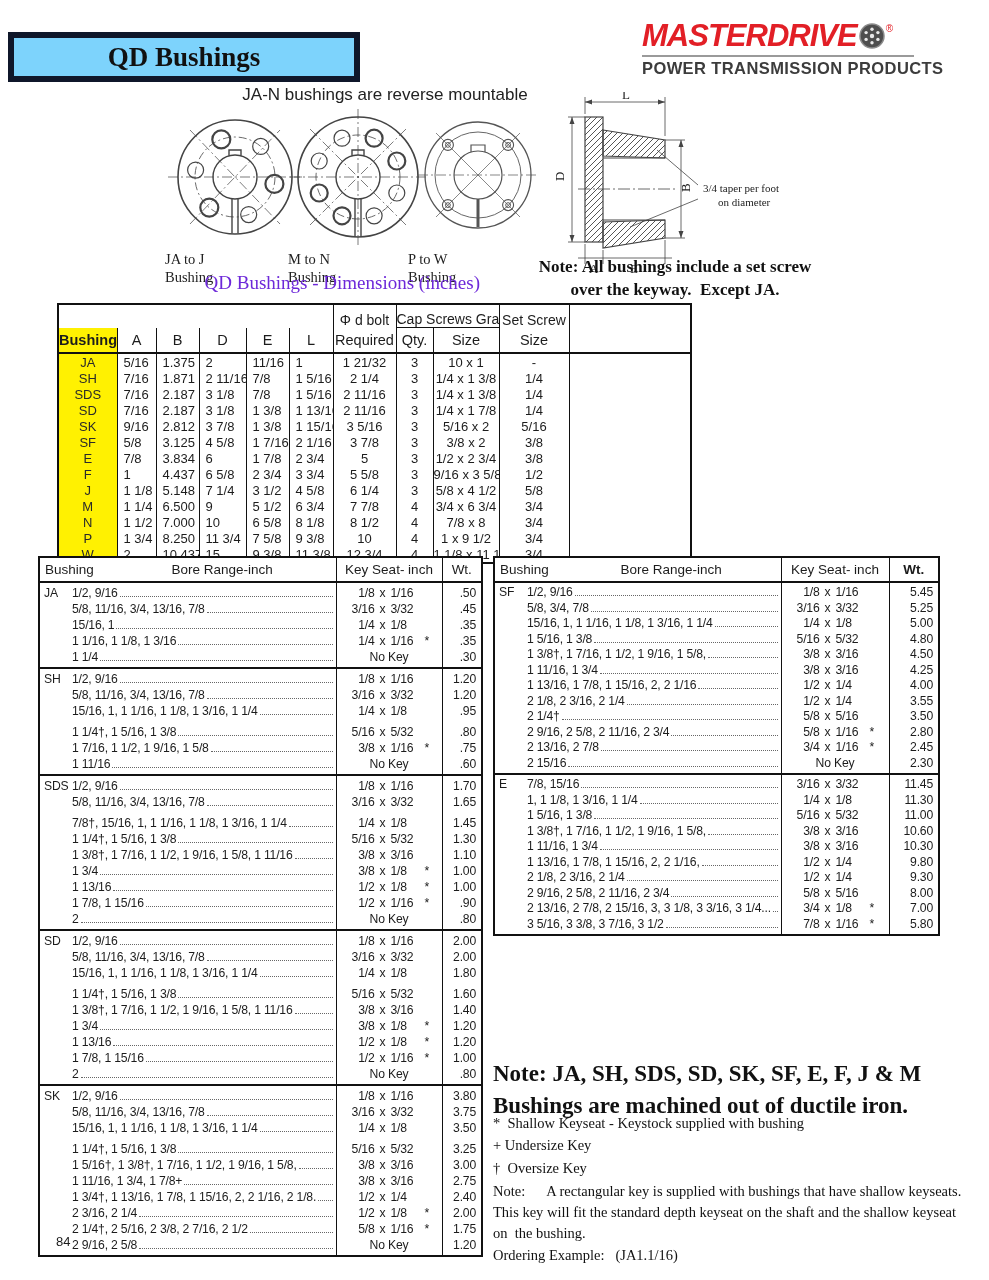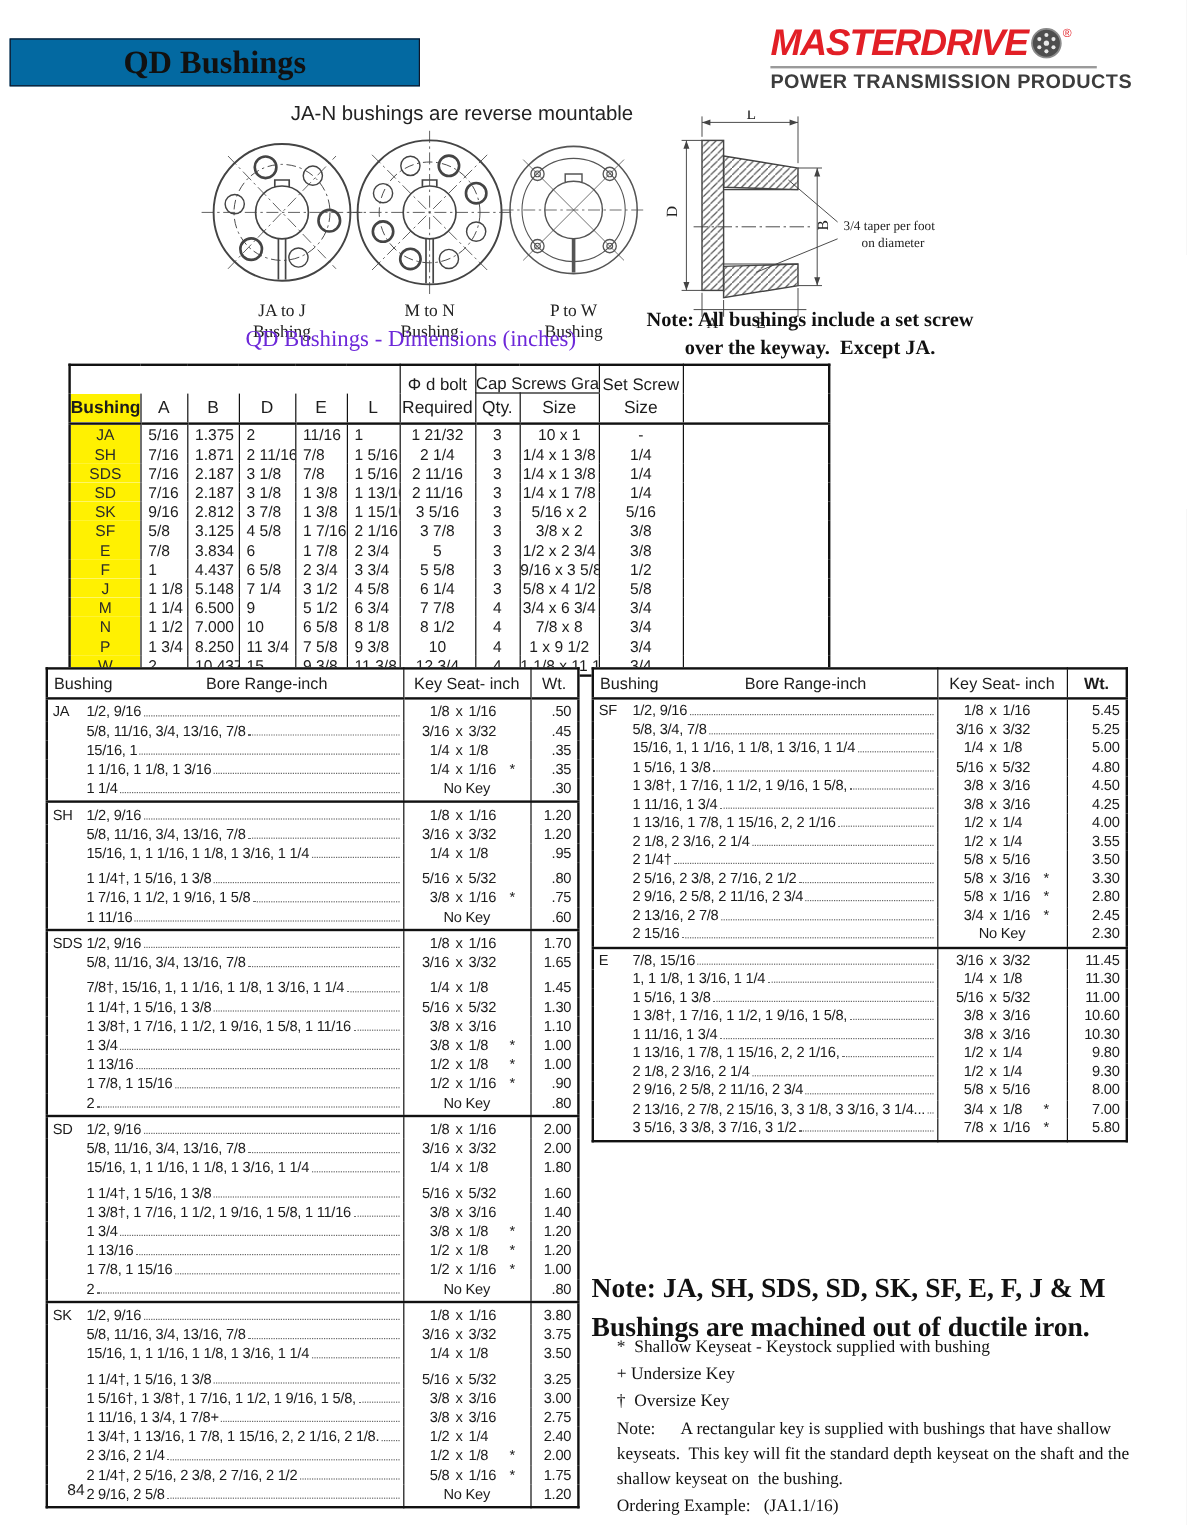--- a/index.html
+++ b/index.html
@@ -1,34 +1,34 @@
 <!DOCTYPE html>
 <html><head>
 <meta charset="utf-8">
 <style>
   html,body{margin:0;padding:0;background:#e8e8e8;}
   .page{position:relative;width:989px;height:1280px;background:#ffffff;overflow:hidden;
         font-family:"Liberation Sans",sans-serif;color:#1c1c1c;}
   
   .title-banner{position:absolute;left:8px;top:32px;width:340px;height:38px;
-    background:#0369a1;border:1px solid #0f172a;display:flex;align-items:center;justify-content:center;}
+    background:#7dd3fc;border:6px solid #0f172a;display:flex;align-items:center;justify-content:center;}
   .title-banner span{font-family:"Liberation Serif",serif;font-weight:bold;font-size:27px;color:#111;}
   .logo{position:absolute;left:642px;top:18px;width:278px;}
   .logo-row{display:flex;align-items:center;justify-content:flex-start;}
   .brand{font-family:"Liberation Sans",sans-serif;font-style:italic;font-weight:bold;
     font-size:31px;color:#e21f26;letter-spacing:-1px;white-space:nowrap;}
   .gear{margin-left:2px;margin-top:4px;}
   .regmark{color:#e21f26;font-size:10px;vertical-align:top;margin-left:1px;position:relative;top:-8px;}
   .logo-rule{border-top:2px solid #9a9a9a;margin:1px 0 2px 0;width:272px;}
   .tagline{font-weight:bold;font-size:16.5px;color:#3c3c3c;letter-spacing:0.4px;white-space:nowrap;}
   
   .draw-caption{position:absolute;left:175px;top:85px;width:420px;text-align:center;
     font-size:17px;color:#222;}
   .drawings{position:absolute;left:160px;top:92px;}
-  .view-label{position:absolute;width:140px;text-align:center;
+  .view-label{position:absolute;width:140px;
     font-family:"Liberation Serif",serif;font-size:14.5px;color:#222;line-height:1.25;}
   .setscrew-note{position:absolute;left:525px;top:256px;width:300px;text-align:center;
     font-family:"Liberation Serif",serif;font-weight:bold;font-size:17px;line-height:1.35;color:#111;}
   .dim-caption{position:absolute;left:120px;top:272px;width:360px;text-align:right;
     font-family:"Liberation Serif",serif;font-size:19px;color:#6d28d9;}
   
   .dimtab{position:absolute;left:57px;top:303px;width:633px;border-collapse:collapse;
     table-layout:fixed;border:2px solid #111;}
   .dimtab td{border-left:1px solid #111;font-size:13px;padding:0 0 0 6px;height:16px;
     white-space:nowrap;overflow:hidden;}
@@ -66,21 +66,21 @@
   .kb{flex:0 0 34px;text-align:left;white-space:nowrap;}
   .ks{flex:0 0 12px;text-align:left;}
   .nokey{text-align:center;}
   .wtcol{text-align:right;padding-right:5px !important;white-space:nowrap;}
   .boldwt{font-weight:bold;}
   
   .material-note{position:absolute;left:493px;top:1058px;width:478px;
     font-family:"Liberation Serif",serif;font-weight:bold;font-size:23px;line-height:1.38;color:#111;}
   .footnotes{position:absolute;left:493px;top:1112px;width:472px;
     font-family:"Liberation Serif",serif;font-size:14.5px;color:#111;}
-  .footnotes div{line-height:1.55;white-space:pre-wrap;margin-left:21px;}
+  .footnotes div{line-height:1.55;white-space:pre-wrap;}
   .keynote{margin-top:2px;line-height:1.45 !important;}
   .page-num{position:absolute;left:56px;top:1234px;font-weight:normal;font-size:13px;}
   svg text{font-family:"Liberation Serif",serif;}
 </style>
 </head>
 <body>
 
 <div class="page">
 
   <div class="title-banner">
@@ -1328,38 +1328,20 @@
               <span class="kb">5/16</span>
               <span class="ks"></span>
             </div>
           </td>
           <td class="wtcol">3.50</td>
         </tr>
         <tr>
           <td>
             <div class="borecell">
               <span class="gcode"></span>
-              <span class="boretxt">2 5/16, 2 3/8, 2 7/16, 2 1/2</span>
-              <span class="leader"></span>
-            </div>
-          </td>
-          <td class="keycol">
-            <div class="keywrap">
-              <span class="ka">5/8</span>
-              <span class="kx">x</span>
-              <span class="kb">3/16</span>
-              <span class="ks">*</span>
-            </div>
-          </td>
-          <td class="wtcol">3.30</td>
-        </tr>
-        <tr>
-          <td>
-            <div class="borecell">
-              <span class="gcode"></span>
               <span class="boretxt">2 9/16, 2 5/8, 2 11/16, 2 3/4</span>
               <span class="leader"></span>
             </div>
           </td>
           <td class="keycol">
             <div class="keywrap">
               <span class="ka">5/8</span>
               <span class="kx">x</span>
               <span class="kb">1/16</span>
               <span class="ks">*</span>

